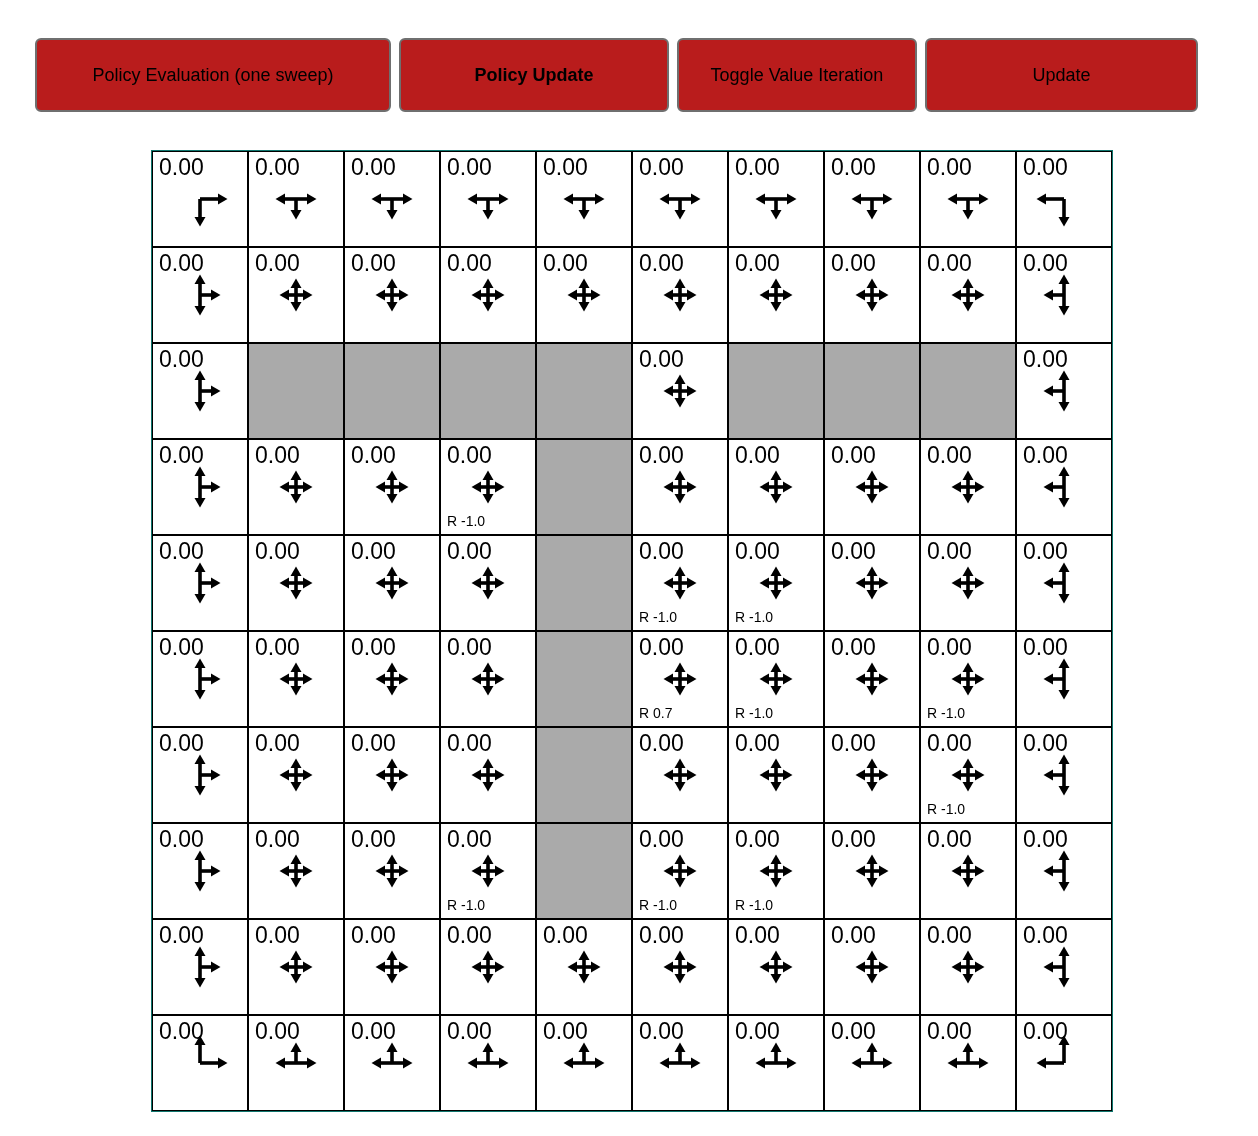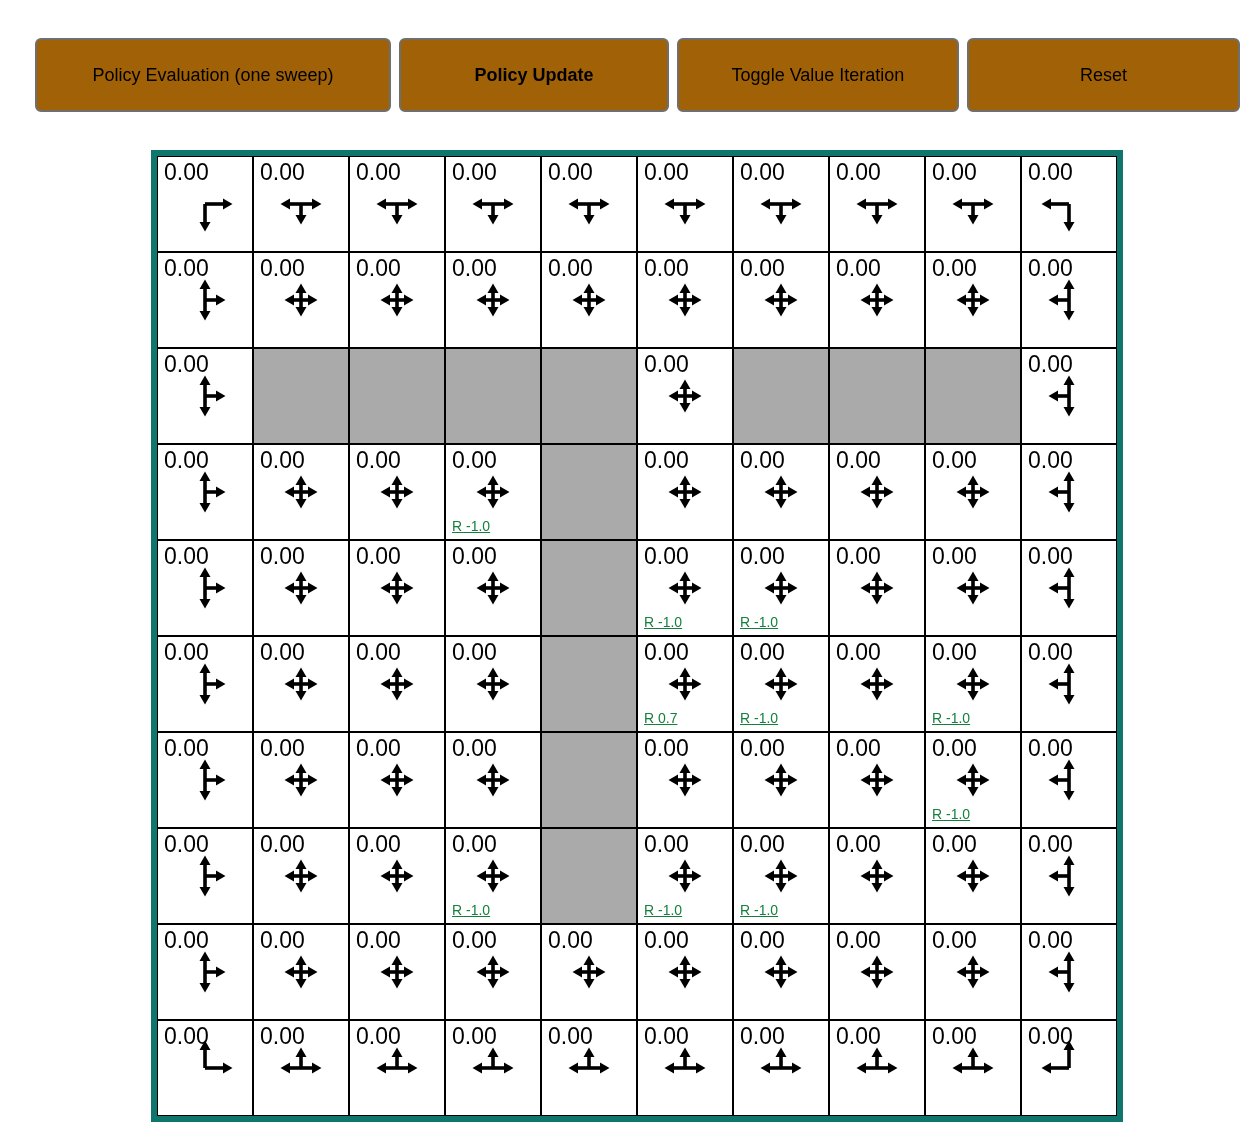--- a/index.html
+++ b/index.html
@@ -14,40 +14,40 @@
   }
   .toolbar {
     position: absolute;
     left: 35px;
     top: 38px;
     display: flex;
     gap: 8px;
   }
   .btn {
     height: 74px;
-    background: #a16207;
+    background: #b91c1c;
     border: 2px solid #6f6f6f;
     border-radius: 6px;
     font-family: "Liberation Sans", sans-serif;
     font-size: 18px;
     color: #000000;
     display: flex;
     align-items: center;
     justify-content: center;
     cursor: pointer;
     padding: 0 10px;
   }
   .grid {
     position: absolute;
     left: 151px;
     top: 150px;
     display: grid;
     grid-template-columns: repeat(10, 96px);
     grid-template-rows: repeat(10, 96px);
-    border: 6px solid #0f766e;
+    border: 1px solid #0f766e;
     background: #ffffff;
   }
   .cell {
     position: relative;
     border: 1.5px solid #000000;
     background: #ffffff;
   }
   .cell.wall { background: #aaaaaa; }
   .cell-value {
     position: absolute;
@@ -56,39 +56,38 @@
     font-size: 23px;
     color: #000000;
     line-height: 1.1;
     white-space: nowrap;
   }
   .cell-reward {
     position: absolute;
     left: 6px;
     bottom: 5px;
     font-size: 14px;
-    color: #15803d;
+    color: #000000;
     white-space: nowrap;
-    text-decoration: underline;
   }
   .arrows {
     position: absolute;
     left: 50%;
     top: 50%;
     transform: translate(-50%, -50%);
   }
 </style>
 </head>
 <body>
 
 <div class="toolbar" id="toolbar">
     <button class="btn" style="width: 356px;">Policy Evaluation (one sweep)</button>
     <button class="btn" style="width: 270px; font-weight: bold;">Policy Update</button>
-    <button class="btn" style="width: 282px;">Toggle Value Iteration</button>
-    <button class="btn" style="width: 273px;">Reset</button>
+    <button class="btn" style="width: 240px;">Toggle Value Iteration</button>
+    <button class="btn" style="width: 273px;">Update</button>
   </div>
 <div class="grid" id="grid">
     <div class="cell">
       <div class="cell-value">0.00</div>
       <svg width="64" height="64" viewBox="-32 -32 64 64" class="arrows">
         <line x1="0" y1="0" x2="0" y2="18" stroke="#000000" stroke-width="3.6"></line>
         <polygon points="0,27.5 -5.5,18 5.5,18" fill="#000000"></polygon>
         <line x1="0" y1="0" x2="18" y2="0" stroke="#000000" stroke-width="3.6"></line>
         <polygon points="27.5,0 18,5.5 18,-5.5" fill="#000000"></polygon>
       </svg>

